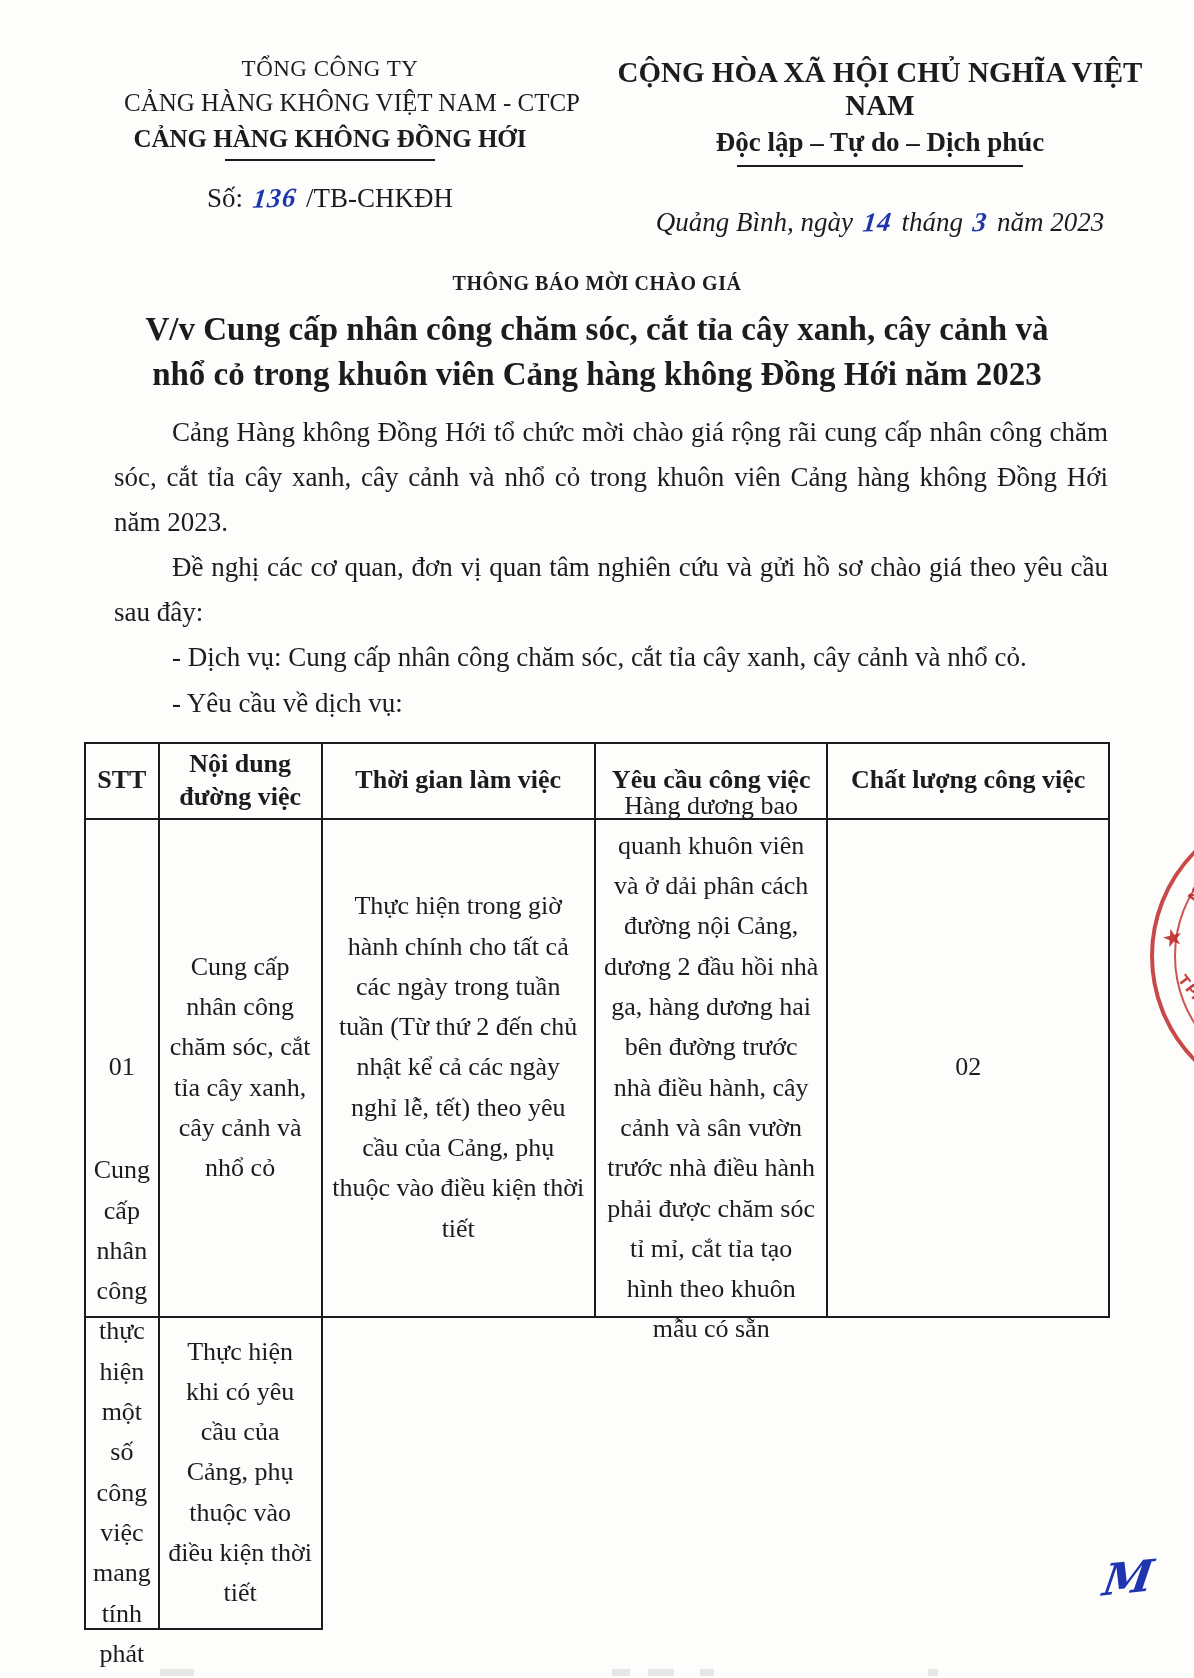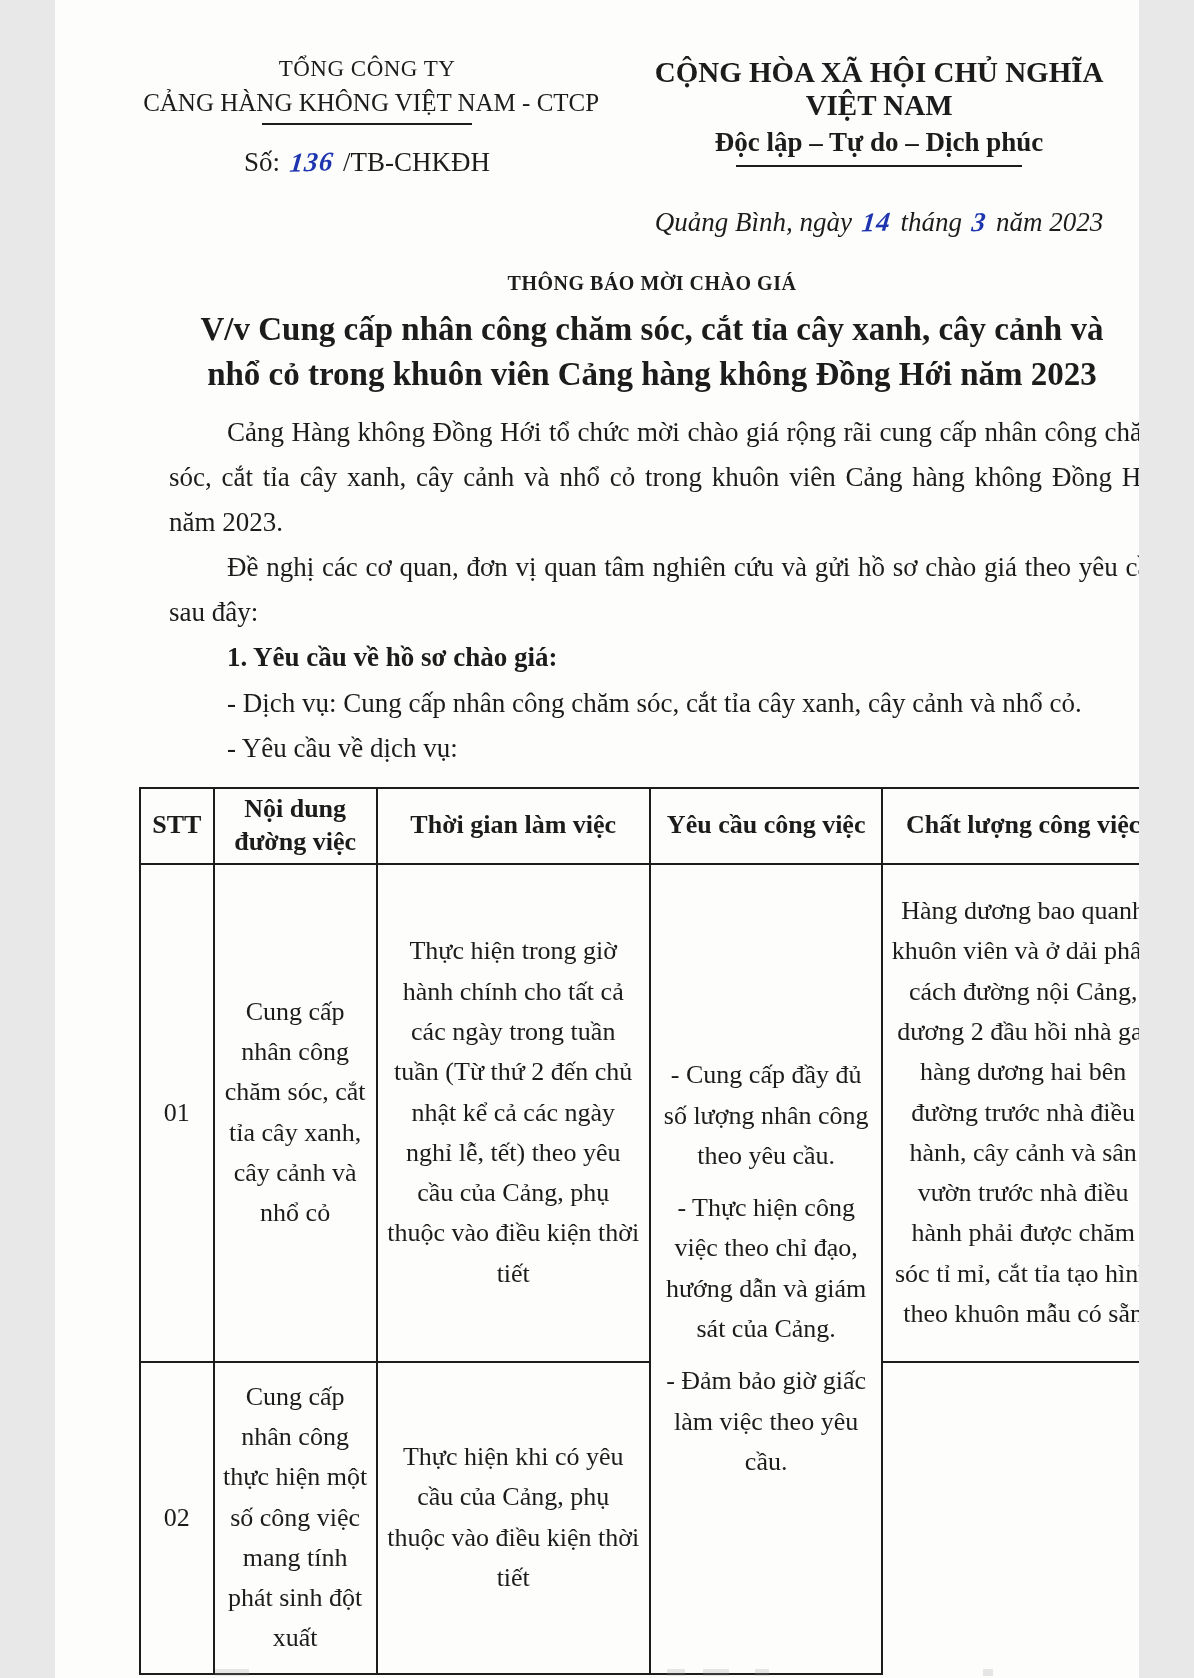--- a/index.html
+++ b/index.html
@@ -1,18 +1,18 @@
 <!DOCTYPE html>
 <html><head>
 <meta charset="utf-8">
 <style>
   html,body{margin:0;padding:0;background:#e8e8e8;}
   .page{
     position:relative;
-    width:1084px;height:1678px;
+    width:1194px;height:1678px;
     margin:0 auto;
     background:#fdfdfc;
     overflow:hidden;
     font-family:"Liberation Serif","DejaVu Serif",serif;
     color:#1c1c1c;
   }
   
   .hdr{display:flex;margin-top:56px;}
   .hdr-left{width:500px;margin-left:80px;text-align:center;}
   .hdr-right{width:560px;margin-left:20px;text-align:center;}
@@ -115,20 +115,21 @@
 </style>
 </head>
 <body>
 
 <div class="page">
 
   <div class="hdr">
     <div class="hdr-left">
       <div class="hl1">TỔNG CÔNG TY</div>
       <div class="hl2">CẢNG HÀNG KHÔNG VIỆT NAM - CTCP</div>
+      <div class="hl3">CẢNG HÀNG KHÔNG ĐỒNG HỚI</div>
       <div class="hl3-rule"></div>
       <div class="so-line">
         <span>Số:</span>
         <span class="ink">136</span>
         <span>/TB-CHKĐH</span>
       </div>
     </div>
     <div class="hdr-right">
       <div class="hr1">CỘNG HÒA XÃ HỘI CHỦ NGHĨA VIỆT NAM</div>
       <div class="hr2">Độc lập – Tự do – Dịch phúc</div>
@@ -143,44 +144,38 @@
     </div>
   </div>
 
   <div class="content">
     <div class="doc-title">THÔNG BÁO MỜI CHÀO GIÁ</div>
     <div class="doc-subject">V/v Cung cấp nhân công chăm sóc, cắt tỉa cây xanh, cây cảnh và nhổ cỏ trong khuôn viên Cảng hàng không Đồng Hới năm 2023</div>
 
     <div class="body-text">
       <p>Cảng Hàng không Đồng Hới tổ chức mời chào giá rộng rãi cung cấp nhân công chăm sóc, cắt tỉa cây xanh, cây cảnh và nhổ cỏ trong khuôn viên Cảng hàng không Đồng Hới năm 2023.</p>
       <p>Đề nghị các cơ quan, đơn vị quan tâm nghiên cứu và gửi hồ sơ chào giá theo yêu cầu sau đây:</p>
-      <p class="sec">1. Yêu cầu về hồ sơ chào giá:</p>
       <p>- Dịch vụ: Cung cấp nhân công chăm sóc, cắt tỉa cây xanh, cây cảnh và nhổ cỏ.</p>
       <p>- Yêu cầu về dịch vụ:</p>
     </div>
 
     <div class="doc-table">
 
       <div class="cell hd">STT</div>
       <div class="cell hd">
         <span>Nội dung</span>
         <span>đường việc</span>
       </div>
       <div class="cell hd">Thời gian làm việc</div>
       <div class="cell hd">Yêu cầu công việc</div>
       <div class="cell hd">Chất lượng công việc</div>
 
       <div class="cell">01</div>
       <div class="cell">Cung cấp nhân công chăm sóc, cắt tỉa cây xanh, cây cảnh và nhổ cỏ</div>
       <div class="cell">Thực hiện trong giờ hành chính cho tất cả các ngày trong tuần tuần (Từ thứ 2 đến chủ nhật kể cả các ngày nghỉ lễ, tết) theo yêu cầu của Cảng, phụ thuộc vào điều kiện thời tiết</div>
-      <div class="cell merged">
-        <p>- Cung cấp đầy đủ số lượng nhân công theo yêu cầu.</p>
-        <p>- Thực hiện công việc theo chỉ đạo, hướng dẫn và giám sát của Cảng.</p>
-        <p>- Đảm bảo giờ giấc làm việc theo yêu cầu.</p>
-      </div>
       <div class="cell">Hàng dương bao quanh khuôn viên và ở dải phân cách đường nội Cảng, dương 2 đầu hồi nhà ga, hàng dương hai bên đường trước nhà điều hành, cây cảnh và sân vườn trước nhà điều hành phải được chăm sóc tỉ mỉ, cắt tỉa tạo hình theo khuôn mẫu có sẵn</div>
 
       <div class="cell">02</div>
       <div class="cell">Cung cấp nhân công thực hiện một số công việc mang tính phát sinh đột xuất</div>
       <div class="cell">Thực hiện khi có yêu cầu của Cảng, phụ thuộc vào điều kiện thời tiết</div>
     </div>
   </div>
 
   <div class="stamp">
     <div class="ring-outer"></div>

